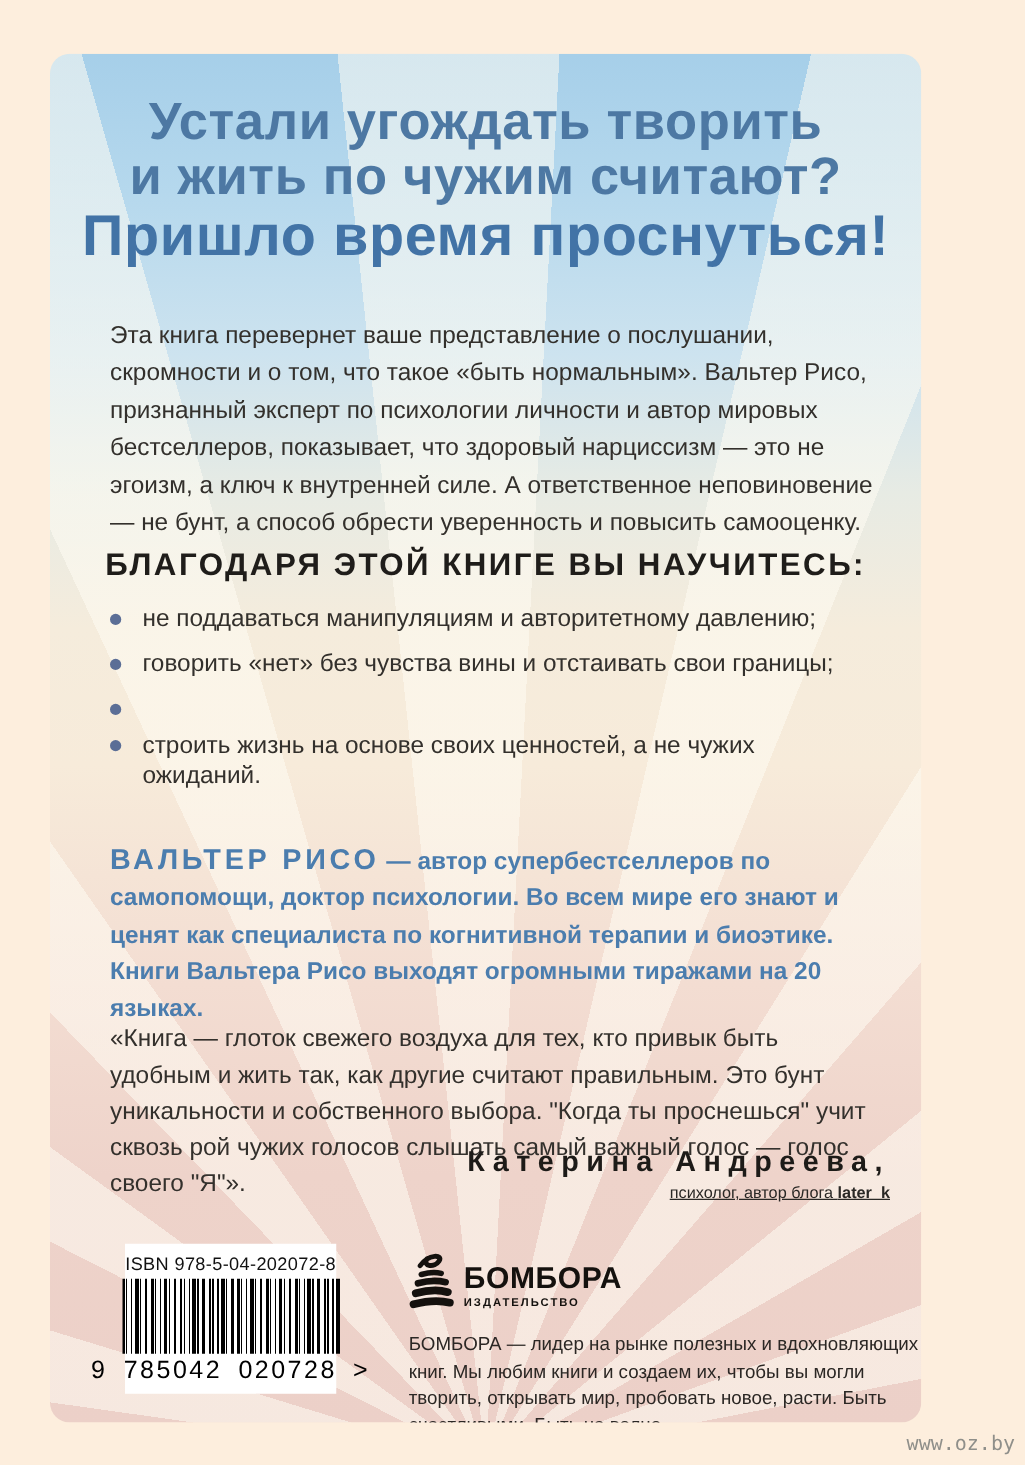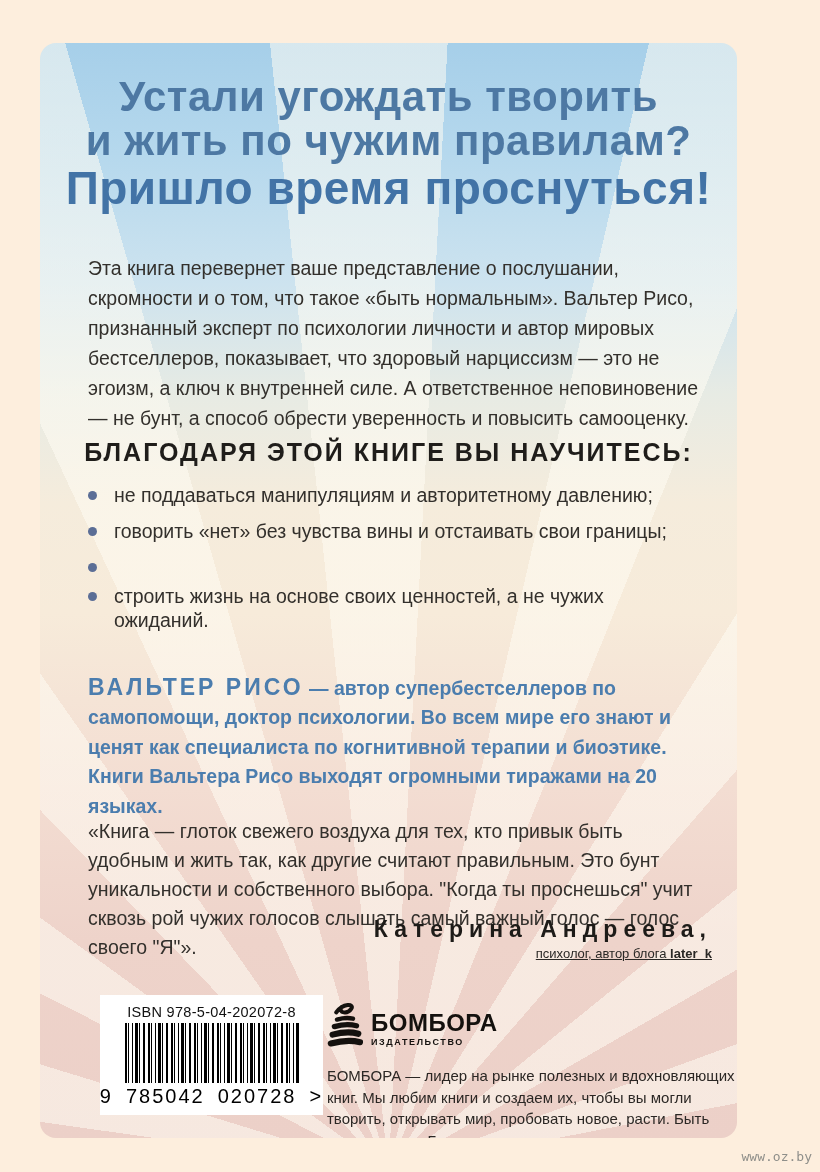--- a/index.html
+++ b/index.html
@@ -80,21 +80,21 @@
     font-size:23px;font-weight:bold;letter-spacing:6px;color:#1d1b18;
   }
   .quote-role{
     position:absolute;top:903px;right:25px;text-align:right;
     font-size:13px;color:#2a2825;text-decoration:underline;
   }
   .quote-role .blog{font-weight:bold;}
 
   
   .barcode-box{
-    position:absolute;left:60px;top:952px;width:223px;height:120px;
+    position:absolute;left:60px;top:952px;width:169px;height:120px;
     background:#ffffff;display:flex;flex-direction:column;align-items:center;
     padding-top:9px;box-sizing:border-box;
   }
   .isbn-label{font-size:14.5px;color:#111;letter-spacing:.3px;}
   .bars{
     width:174px;height:60px;margin-top:3px;
     background:repeating-linear-gradient(90deg,
       #000 0 2px,#fff 2px 3px,#000 3px 4px,#fff 4px 7px,
       #000 7px 8px,#fff 8px 10px,#000 10px 13px,#fff 13px 14px,
       #000 14px 15px,#fff 15px 18px,#000 18px 20px,#fff 20px 23px);
@@ -110,32 +110,32 @@
   .logo-sub{font-size:9px;font-weight:bold;letter-spacing:1.6px;color:#14110e;margin-top:1px;}
   .publisher-desc{
     position:absolute;left:287px;top:1007px;width:415px;
     font-size:15px;line-height:21.5px;color:#2b2724;
   }
 
   
   .watermark{
     position:absolute;right:8px;bottom:8px;
     font-family:"DejaVu Sans Mono", monospace;
-    font-size:13px;color:#8f8f8a;
+    font-size:16px;color:#8f8f8a;
   }
 </style>
 </head>
 <body>
 
 <div class="page">
   <div class="cover">
 
     <div class="headline">
       <div class="l12">Устали угождать творить</div>
-      <div class="l12">и жить по чужим правилам?</div>
+      <div class="l12">и жить по чужим считают?</div>
       <div class="l3">Пришло время проснуться!</div>
     </div>
 
     <p class="intro">Эта книга перевернет ваше представление о послушании, скромности и о том, что такое «быть нормальным». Вальтер Рисо, признанный эксперт по психологии личности и автор мировых бестселлеров, показывает, что здоровый нарциссизм — это не эгоизм, а ключ к внутренней силе. А ответственное неповиновение — не бунт, а способ обрести уверенность и повысить самооценку.</p>
 
     <div class="benefits-heading">БЛАГОДАРЯ ЭТОЙ КНИГЕ ВЫ НАУЧИТЕСЬ:</div>
 
     <ul class="benefits">
       <li class="benefit">
         <span class="dot"></span>

